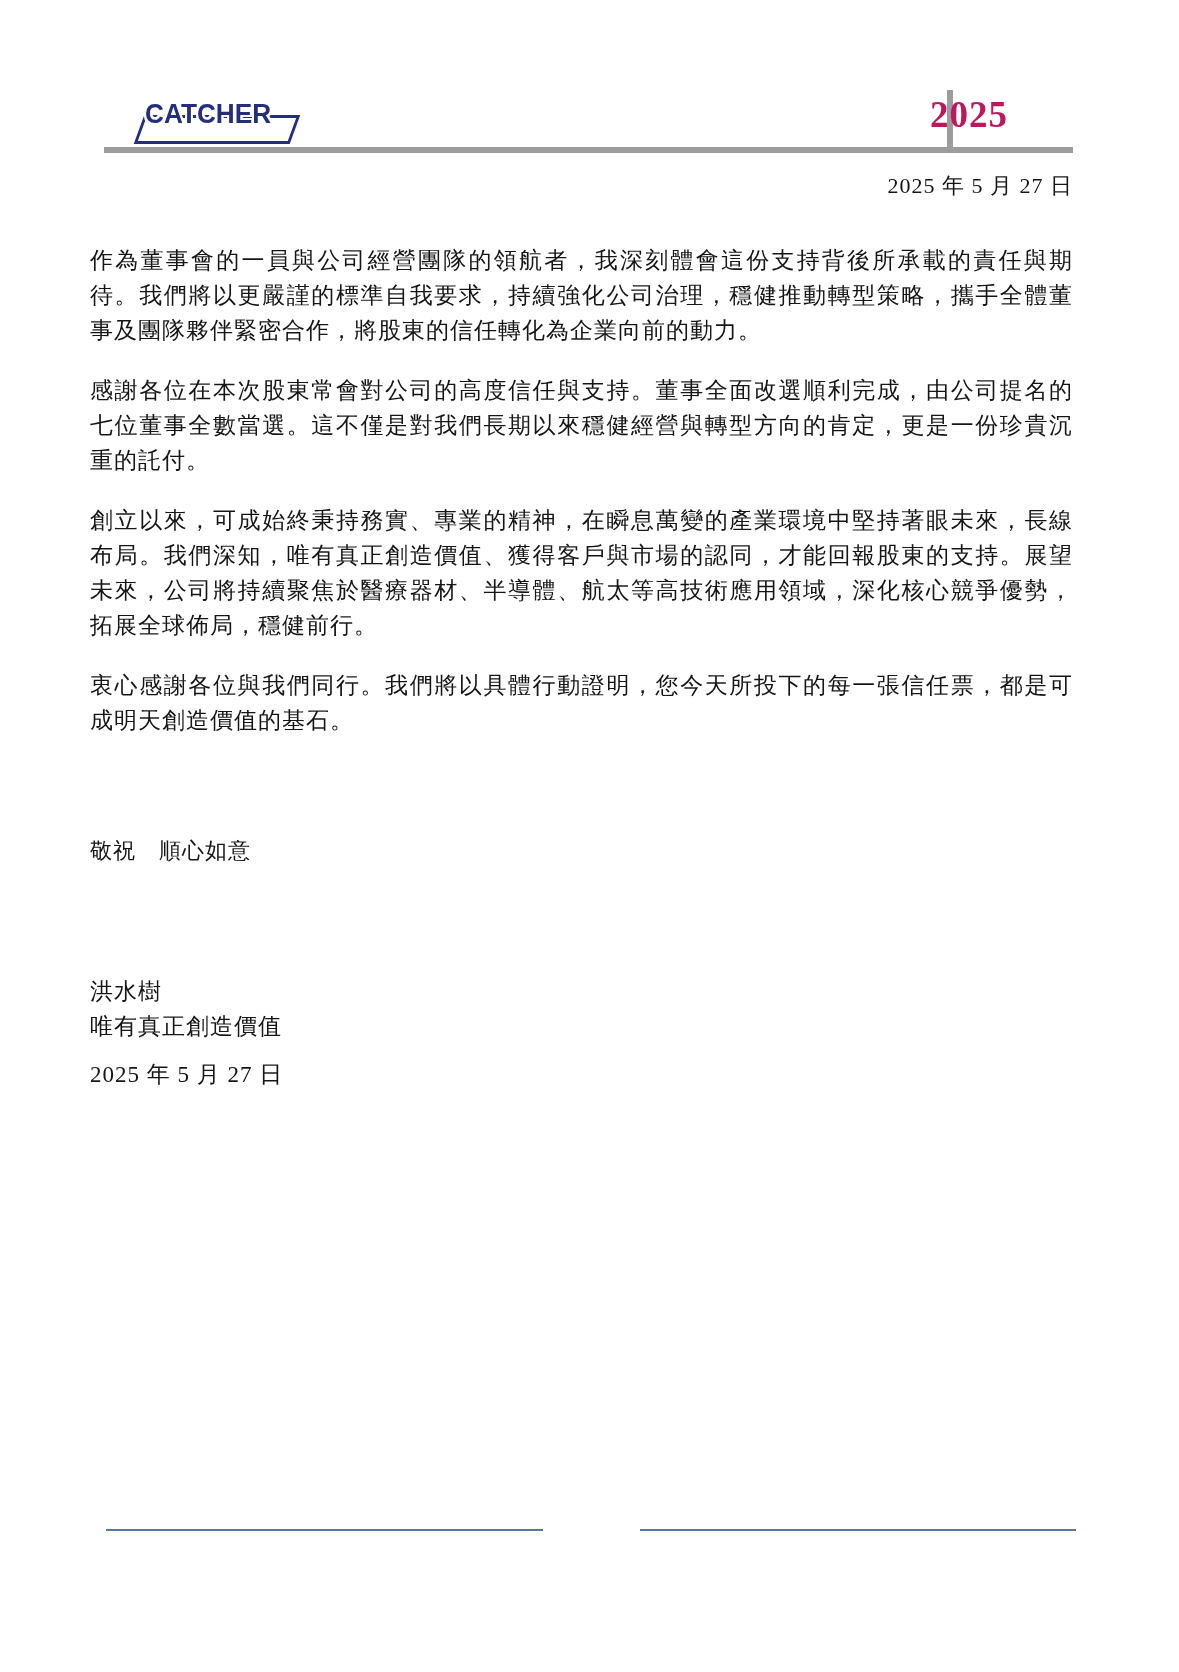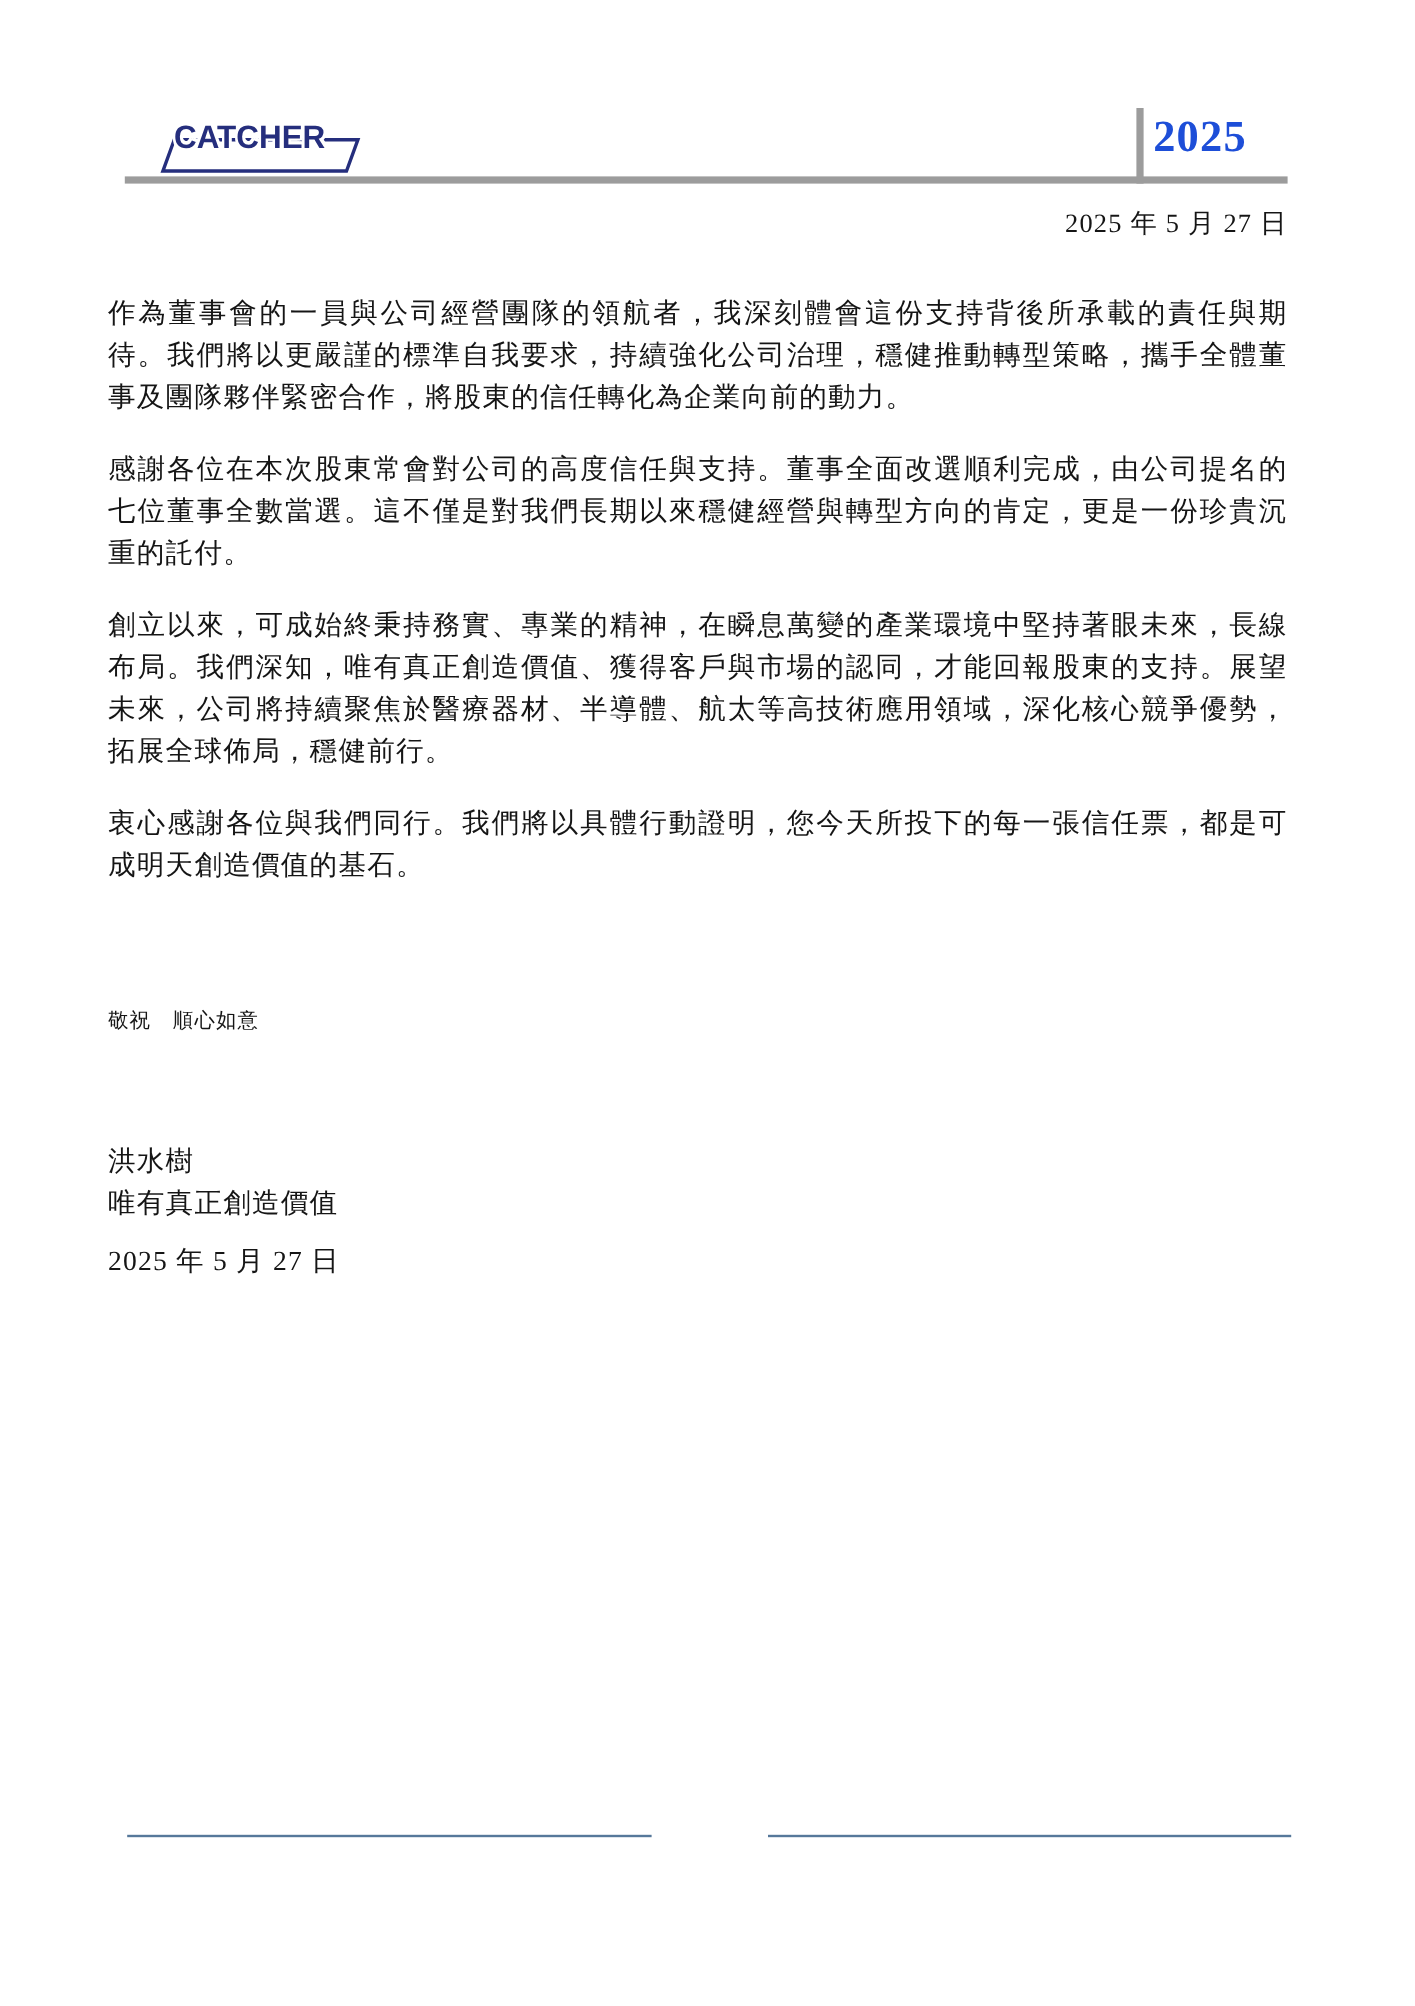--- a/index.html
+++ b/index.html
@@ -60,28 +60,28 @@
   .year-divider {
     position: absolute;
     left: 947px;
     top: 78px;
     width: 6px;
     height: 63px;
     background: #9c9c9c;
   }
   .year {
     position: absolute;
-    left: 961px;
+    left: 930px;
     top: 82px;
     font-family: "Liberation Serif", "DejaVu Serif", serif;
     font-weight: bold;
     font-size: 37px;
     line-height: 42px;
     letter-spacing: 1px;
-    color: #1d4ed8;
+    color: #be185d;
   }
   .header-rule {
     position: absolute;
     left: 104px;
     top: 135px;
     width: 969px;
     height: 6px;
     background: #9c9c9c;
   }
 
@@ -112,26 +112,26 @@
     text-align: justify;
   }
   .body p {
     margin: 0 0 25px 0;
   }
   .body p:last-child {
     margin-bottom: 0;
   }
   .closing {
     margin-top: 95px;
-    font-size: 17px;
+    font-size: 22px;
     line-height: 35px;
     letter-spacing: 1px;
   }
   .signature {
-    margin-top: 82px;
+    margin-top: 106px;
     font-size: 23px;
     line-height: 35px;
     letter-spacing: 1px;
   }
   .date-bottom {
     margin-top: 13px;
     font-size: 23px;
     line-height: 35px;
     letter-spacing: 1px;
   }

